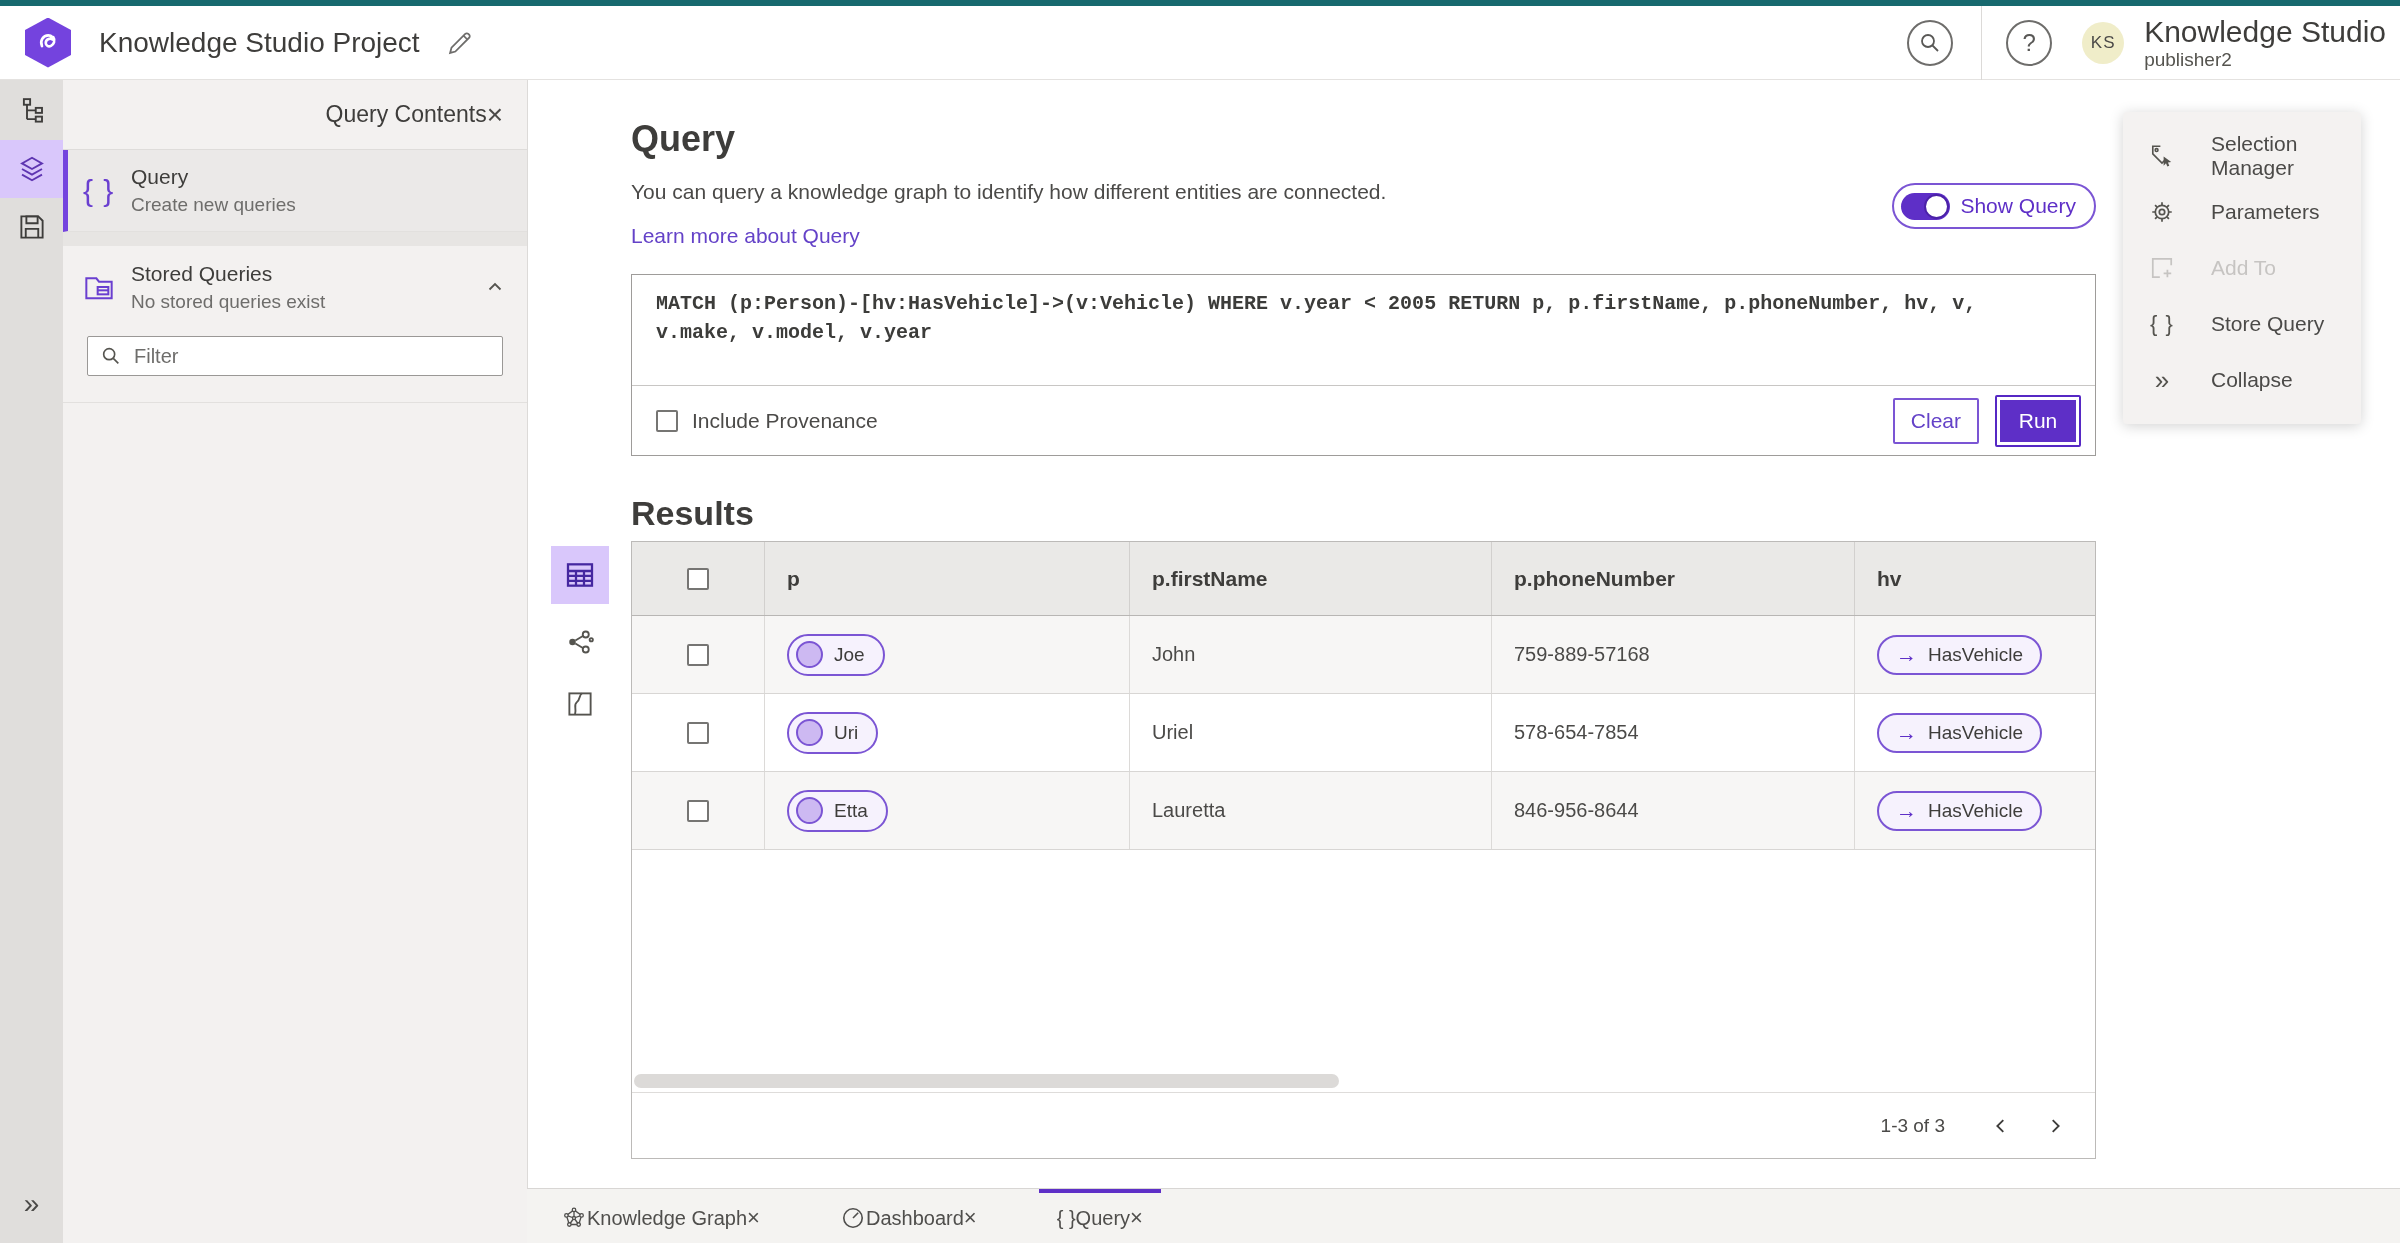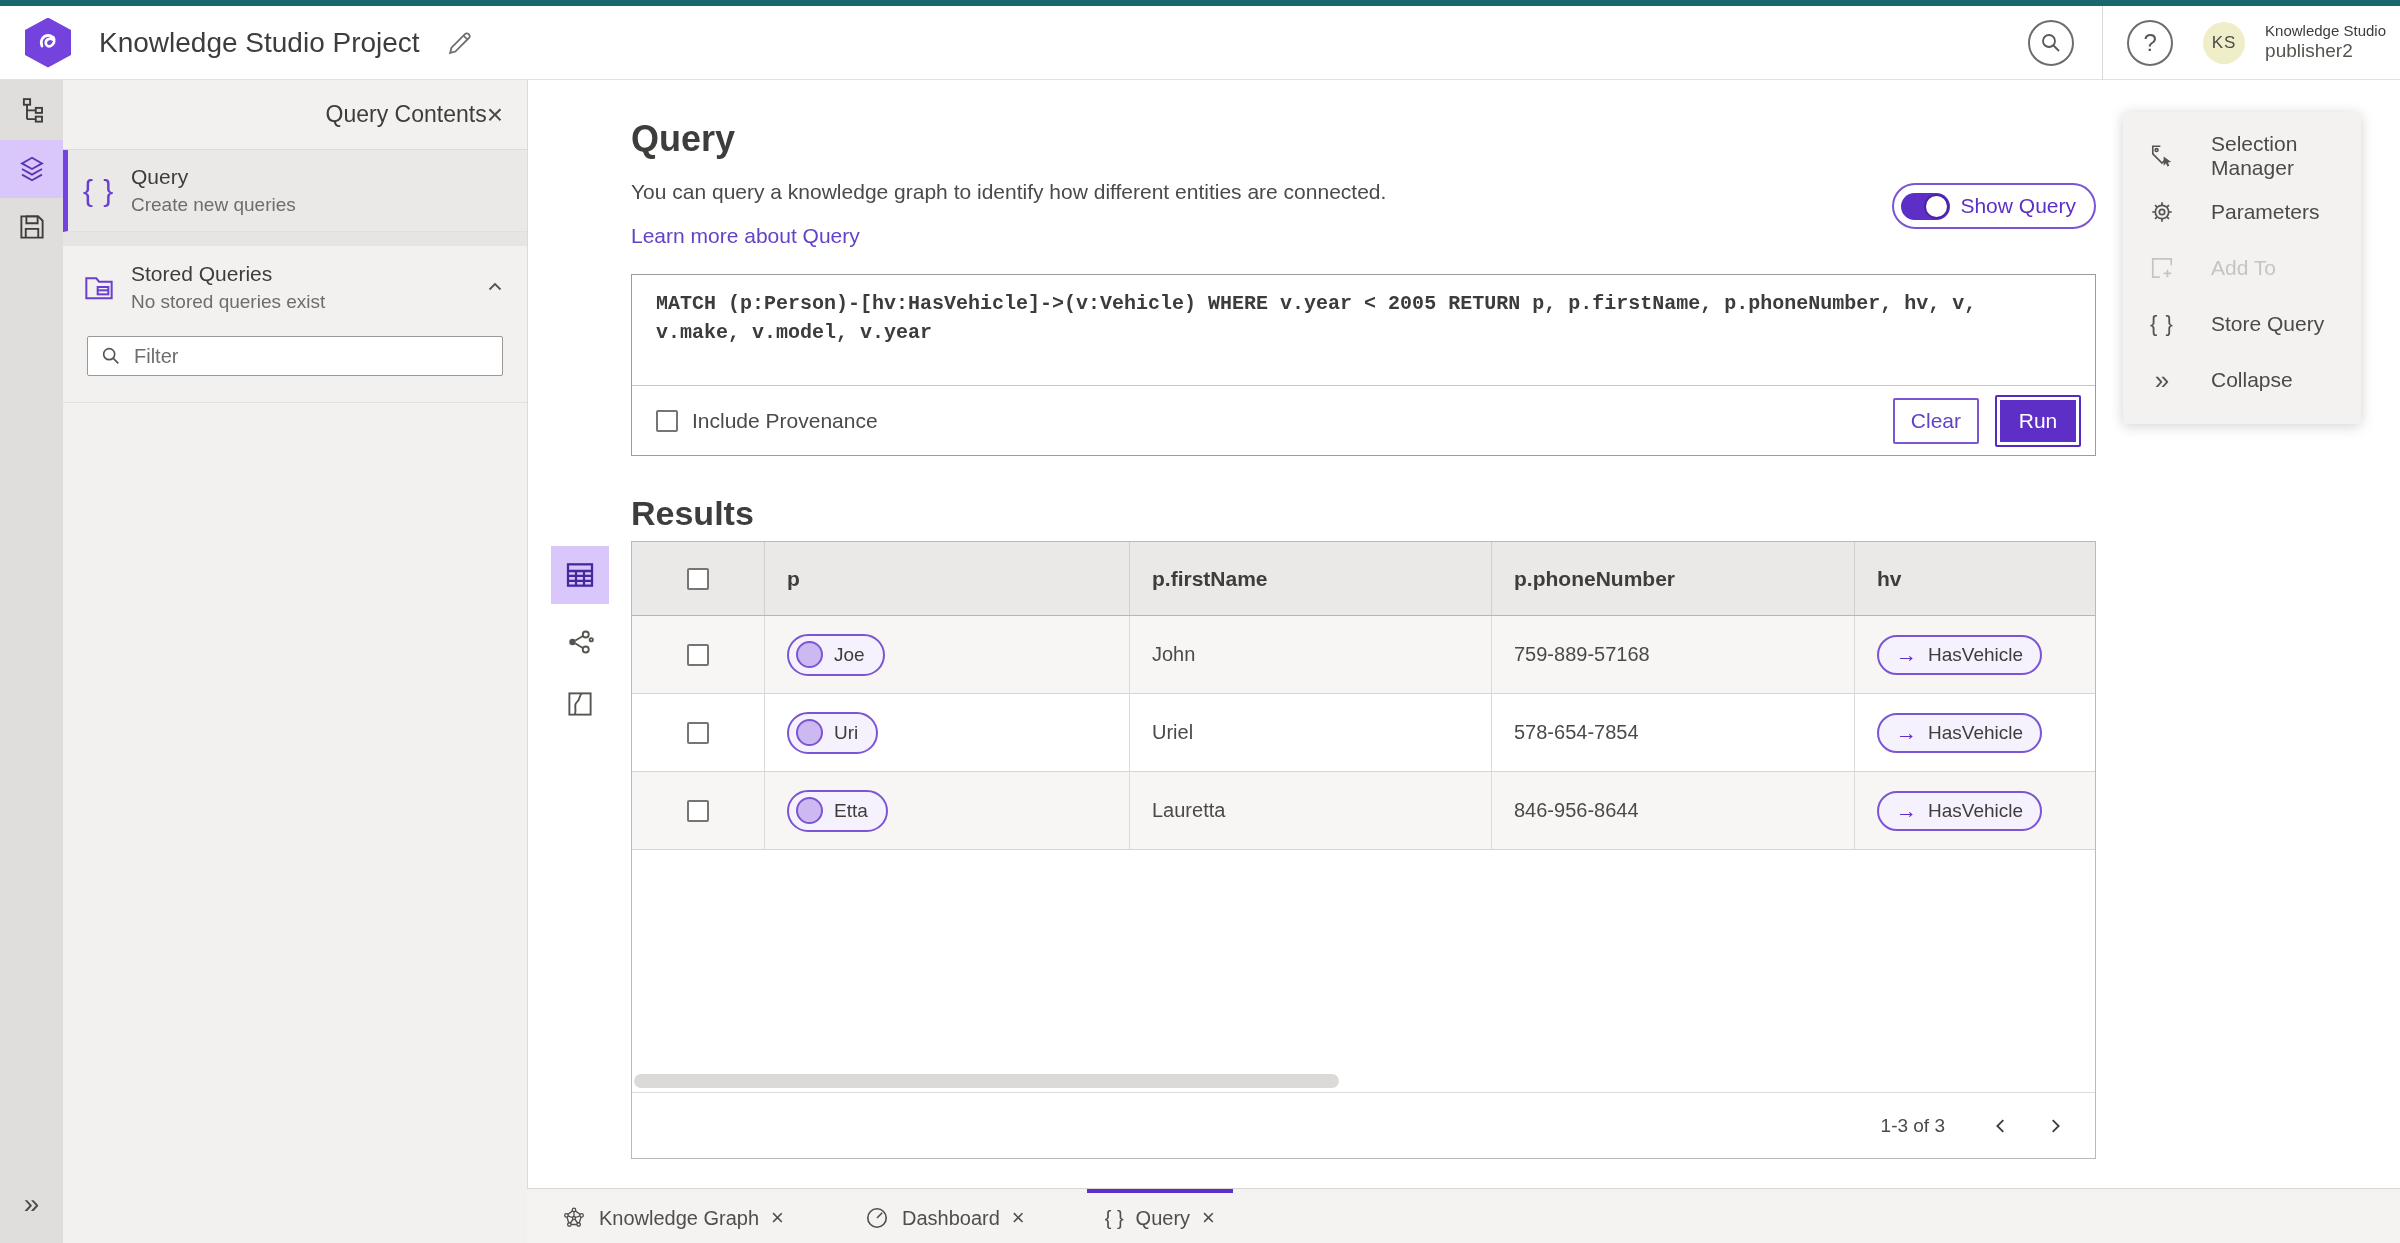--- a/index.html
+++ b/index.html
@@ -12,21 +12,21 @@
   .appbar { position:absolute; top:6px; left:0; right:0; height:74px; background:#fff; display:flex; align-items:center; border-bottom:1px solid #E4E2E0; z-index:5; }
   .logo { width:46px; height:50px; margin-left:25px; background:#7443DE; clip-path:polygon(50% 0,100% 25%,100% 75%,50% 100%,0 75%,0 25%); display:flex; align-items:center; justify-content:center; flex:none; }
   .project-title { margin-left:28px; font-size:28px; color:#3E3D3B; }
   .edit-pencil { margin-left:26px; color:#6E6D6B; display:flex; }
   .appbar-right { margin-left:auto; display:flex; align-items:center; height:100%; }
   .circle-btn { width:46px; height:46px; border:2px solid #6E6D6B; border-radius:50%; display:flex; align-items:center; justify-content:center; color:#595856; background:#fff; font-size:24px; }
   .appbar-divider { width:1px; height:74px; background:#DCDAD8; margin-left:28px; }
   .help-btn { margin-left:24px; }
   .avatar { width:42px; height:42px; border-radius:50%; background:#F0EDC9; display:flex; align-items:center; justify-content:center; font-size:17px; color:#4B4A48; margin-left:30px; letter-spacing:1px; }
   .user-block { margin-left:20px; margin-right:14px; display:flex; flex-direction:column; line-height:1.18; }
-  .user-app { font-size:15px; color:#3E3D3B; }
+  .user-app { font-size:30px; color:#3E3D3B; }
   .user-name { font-size:19px; color:#55544F; }
 
   
   .rail { position:absolute; top:80px; left:0; width:63px; bottom:0; background:#E0DEDC; display:flex; flex-direction:column; align-items:center; z-index:4; }
   .rail-item { width:100%; height:58px; display:flex; align-items:center; justify-content:center; color:#3E3D3B; }
   .rail-item.first { margin-top:2px; }
   .rail-item.active { background:#D9C7FB; color:#5E35B1; }
   .rail-expand { position:absolute; bottom:25px; left:0; width:63px; text-align:center; font-size:28px; color:#4B4A48; line-height:1; }
 
   
@@ -101,21 +101,21 @@
   
   .float-panel { position:absolute; top:112px; left:2123px; width:238px; background:#F4F2F1; border-radius:4px; box-shadow:0 2px 14px rgba(0,0,0,0.18); padding:16px 0; z-index:6; }
   .fp-item { height:56px; display:flex; align-items:center; padding:0 24px; gap:34px; font-size:21px; color:#4B4A48; }
   .fp-icon { width:30px; display:flex; justify-content:center; color:#55544F; flex:none; }
   .fp-item.disabled, .fp-item.disabled .fp-icon { color:#C6C4C2; }
   .fp-braces { font-size:22px; color:#55544F; letter-spacing:1px; }
   .fp-dbl { font-size:26px; line-height:1; color:#55544F; }
 
   
   .tabbar { position:absolute; left:527px; right:0; bottom:0; height:55px; background:#F4F3F1; border-top:1px solid #D8D6D4; display:flex; align-items:stretch; padding-left:16px; z-index:4; }
-  .tab { display:flex; align-items:center; gap:12px; padding:0 18px; margin-right:44px; border-top:4px solid transparent; font-size:20px; color:#4F4E4C; }
+  .tab { display:flex; align-items:center; padding:0 18px; margin-right:44px; border-top:4px solid transparent; font-size:20px; color:#4F4E4C; }
   .tab.active { border-top-color:#5E2FC7; }
   .tab-icon { display:flex; color:#4F4E4C; }
   .tab-braces { font-size:20px; color:#4F4E4C; }
   .tab-close { font-size:22px; color:#4F4E4C; line-height:1; }
 </style>
 </head>
 <body>
 
 <div class="screen">
 

